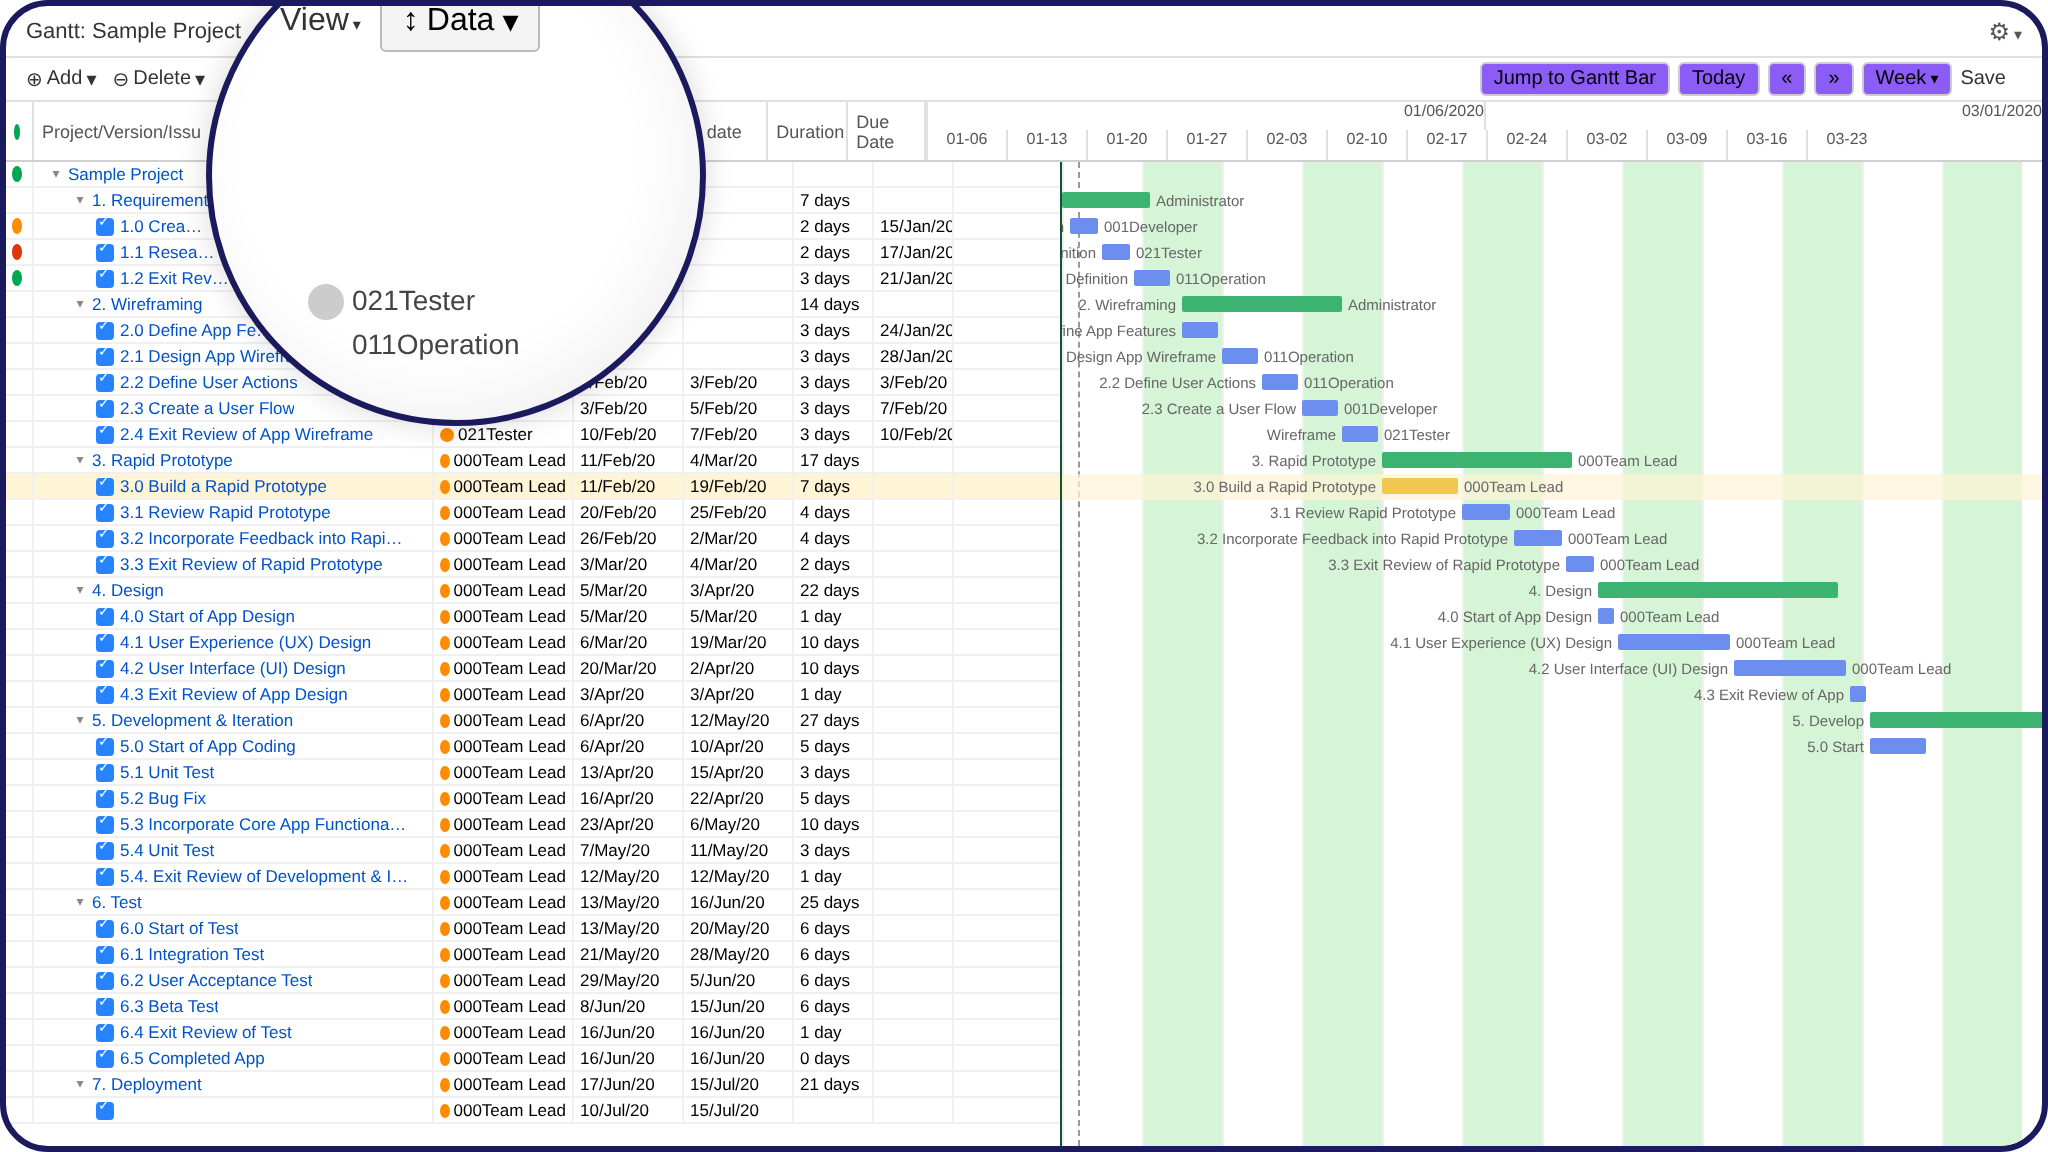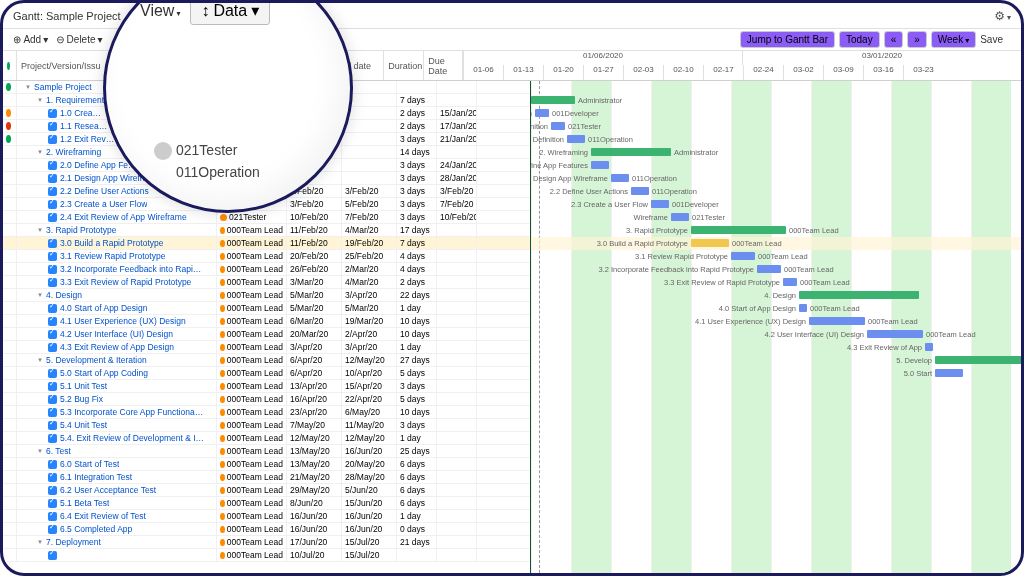--- a/index.html
+++ b/index.html
@@ -16,21 +16,21 @@
   .cols .left-cols > div { border-right: 1px solid #e0e0e0; padding: 2px 4px; height: 100%; display: flex; align-items: center; color: #555; }
   .c-iss { width: 200px; }
   .c-ass { width: 70px; }
   .c-sta { width: 55px; }
   .c-end { width: 55px; }
   .c-dur { width: 40px; }
   .c-due { width: 40px; }
   .cols .right-cols { flex: 1; position: relative; }
   .timeline-header { display: flex; height: 100%; flex-direction: column; }
   .month-row { display: flex; height: 14px; font-size: 8px; }
-  .month-cell { border-left: 1px solid #e0e0e0; text-align: center; color: #555; flex: 1; }
+  .month-cell { border-left: 1px solid #e0e0e0; text-align: right; color: #555; flex: 1; }
   .week-row { display: flex; height: 16px; font-size: 8px; }
   .week-cell { border-left: 1px solid #e0e0e0; text-align: center; color: #555; width: 40px; }
   .grid-body { display: flex; font-size: 8.5px; overflow: hidden; height: calc(100% - 78px); }
   .left-body { width: 528px; border-right: 1px solid #14532d; }
   .row { display: flex; height: 13px; border-bottom: 1px solid #f0f0f0; align-items: center; }
   .row.highlight { background: #fff4d6; }
   .row > div { border-right: 1px solid #f0f0f0; padding: 0 3px; height: 100%; display: flex; align-items: center; overflow: hidden; white-space: nowrap; }
   .row .c-iss { display: flex; align-items: center; }
   .caret { color: #888; margin-right: 2px; cursor: pointer; width: 8px; display: inline-block; font-size: 7px; text-align: center; }
   .chk { width: 9px; height: 9px; background: #2684ff; border-radius: 2px; margin-right: 3px; position: relative; display: inline-block; flex-shrink: 0; }
@@ -549,21 +549,21 @@
         <div class="c-sta">29/May/20</div>
         <div class="c-end">5/Jun/20</div>
         <div class="c-dur">6 days</div>
         <div class="c-due"></div>
       </div>
       <div class="row">
         <div style="width: 14px;"></div>
         <div class="c-iss">
           <span style="width: 28px; display: inline-block;"></span>
           <span class="chk"></span>
-          <span class="link">5.1 Beta Test</span>
+          <span class="link">6.3 Beta Test</span>
         </div>
         <div class="c-ass"><span class="status-orange"></span>000Team Lead</div>
         <div class="c-sta">8/Jun/20</div>
         <div class="c-end">15/Jun/20</div>
         <div class="c-dur">6 days</div>
         <div class="c-due"></div>
       </div>
       <div class="row">
         <div style="width: 14px;"></div>
         <div class="c-iss">

